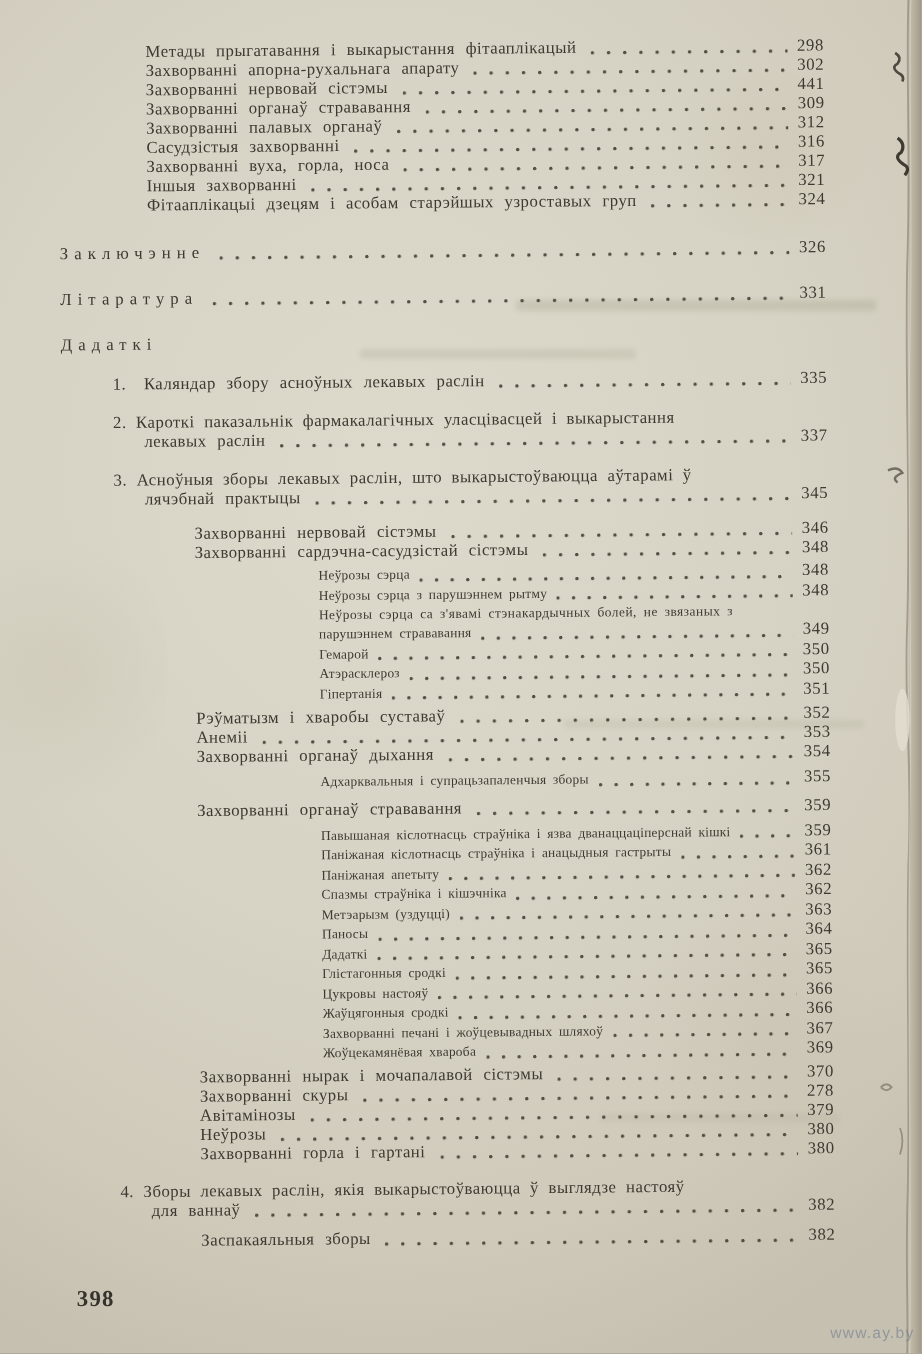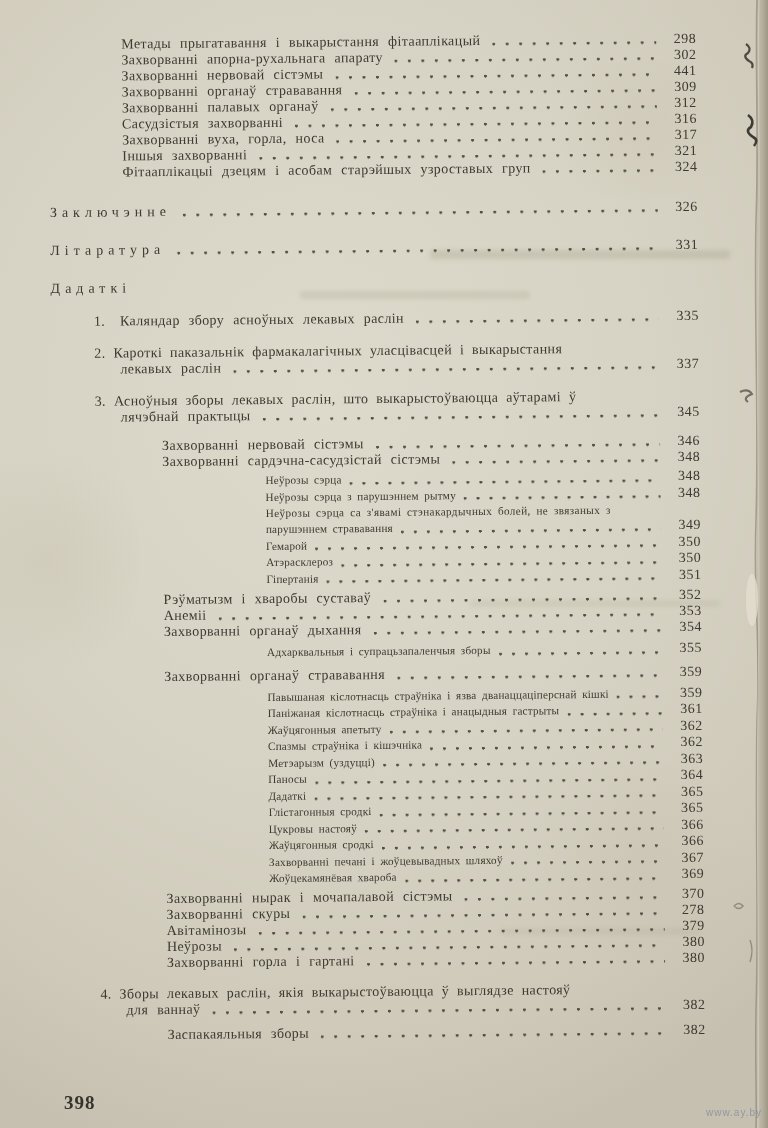--- a/index.html
+++ b/index.html
@@ -31,43 +31,43 @@
   .entry{font-size:14px;line-height:16px;}
   .line{display:flex;align-items:baseline;}
   .txt{white-space:nowrap;letter-spacing:0.4px;word-spacing:5px;}
   .pre{white-space:nowrap;letter-spacing:0.4px;word-spacing:4px;line-height:17px;}
   .leader{
     flex:1;align-self:flex-end;height:5px;min-width:6px;
     margin:0 8px 2px 12px;
     background-image:radial-gradient(circle at 1.4px 2.2px, rgba(64,60,50,0.88) 1.15px, rgba(64,60,50,0) 1.7px);
     background-size:13.5px 5px;background-repeat:repeat-x;
   }
-  .pg{flex:none;width:32px;text-align:right;font-size:14px;letter-spacing:0.5px;}
+  .pg{flex:none;width:32px;text-align:left;font-size:14px;letter-spacing:0.5px;}
   .num{flex:none;width:26px;letter-spacing:0.4px;}
   
   .lvl0{margin-left:0;}
   .lvl0 .txt{letter-spacing:5px;word-spacing:2px;}
   .lvl1{margin-left:73px;}
   .numbered{margin-left:43px;}
   .numbered .line.cont{margin-left:26px;}
   .lvl2{margin-left:110px;}
   .lvl3{margin-left:213px;font-size:11.2px;line-height:16.5px;}
   .lvl3 .txt{word-spacing:2.5px;letter-spacing:0.2px;}
   .lvl3 .pre{font-size:11.2px;line-height:16px;word-spacing:2.5px;}
   .lvl3 .leader{background-size:13px 5px;margin-left:8px;}
   .lvl3 .line.cont{margin-left:0;}
   
   .folio{
     position:absolute;left:64px;top:1072px;
-    font-size:19px;font-weight:bold;color:#35332c;letter-spacing:1px;margin-top:20px;
+    font-size:19px;font-weight:bold;color:#35332c;letter-spacing:1px;
   }
   .watermark{
     position:absolute;right:6px;bottom:10px;
     font-family:"Liberation Sans","DejaVu Sans",sans-serif;
-    font-size:10px;letter-spacing:1px;
+    font-size:13px;letter-spacing:1px;
     color:rgba(104,116,142,0.55);
     filter:blur(0.5px);
   }
   
   .ghost{
     position:absolute;background:rgba(142,140,120,0.22);
     filter:blur(2.2px);border-radius:3px;pointer-events:none;
   }
 </style>
 </head>
@@ -306,21 +306,21 @@
       </div>
       <div class="entry lvl3">
         <div class="line">
           <span class="txt">Паніжаная кіслотнасць страўніка і анацыдныя гастрыты</span>
           <span class="leader"></span>
           <span class="pg">361</span>
         </div>
       </div>
       <div class="entry lvl3">
         <div class="line">
-          <span class="txt">Жаўцягонныя апетыту</span>
+          <span class="txt">Паніжаная апетыту</span>
           <span class="leader"></span>
           <span class="pg">362</span>
         </div>
       </div>
       <div class="entry lvl3">
         <div class="line">
           <span class="txt">Спазмы страўніка і кішэчніка</span>
           <span class="leader"></span>
           <span class="pg">362</span>
         </div>

